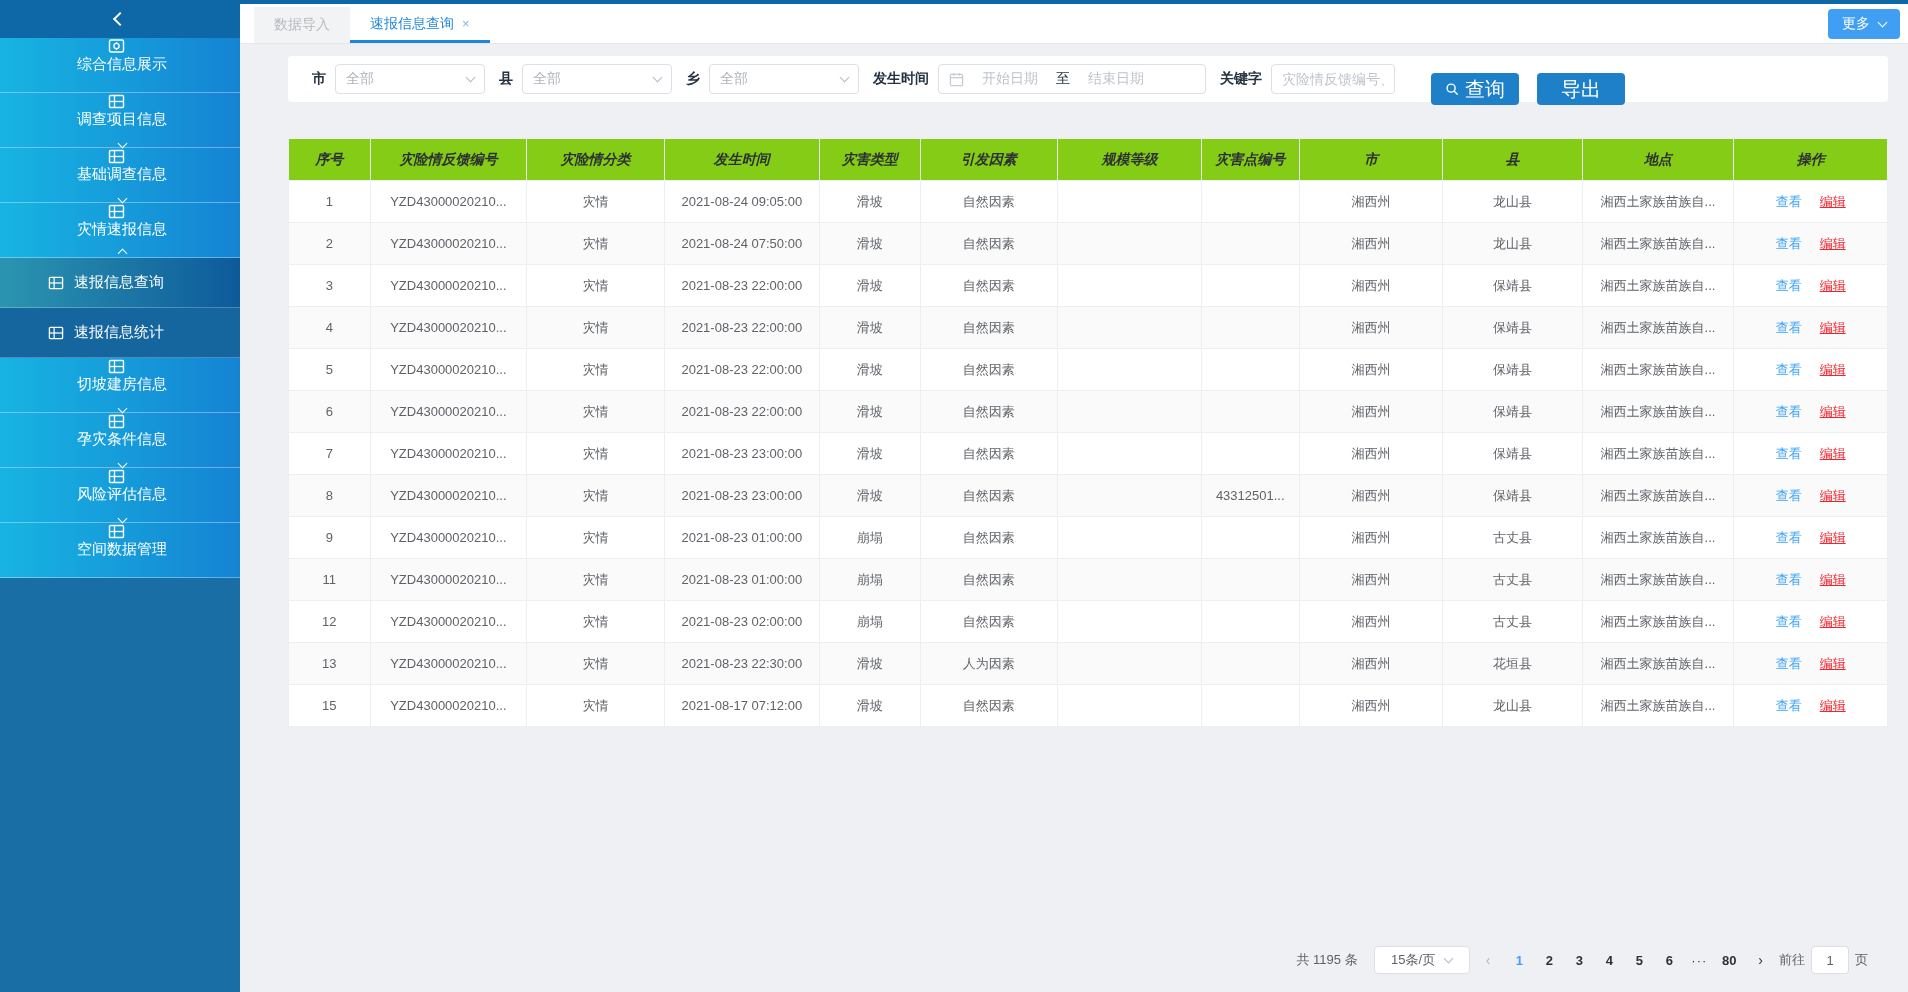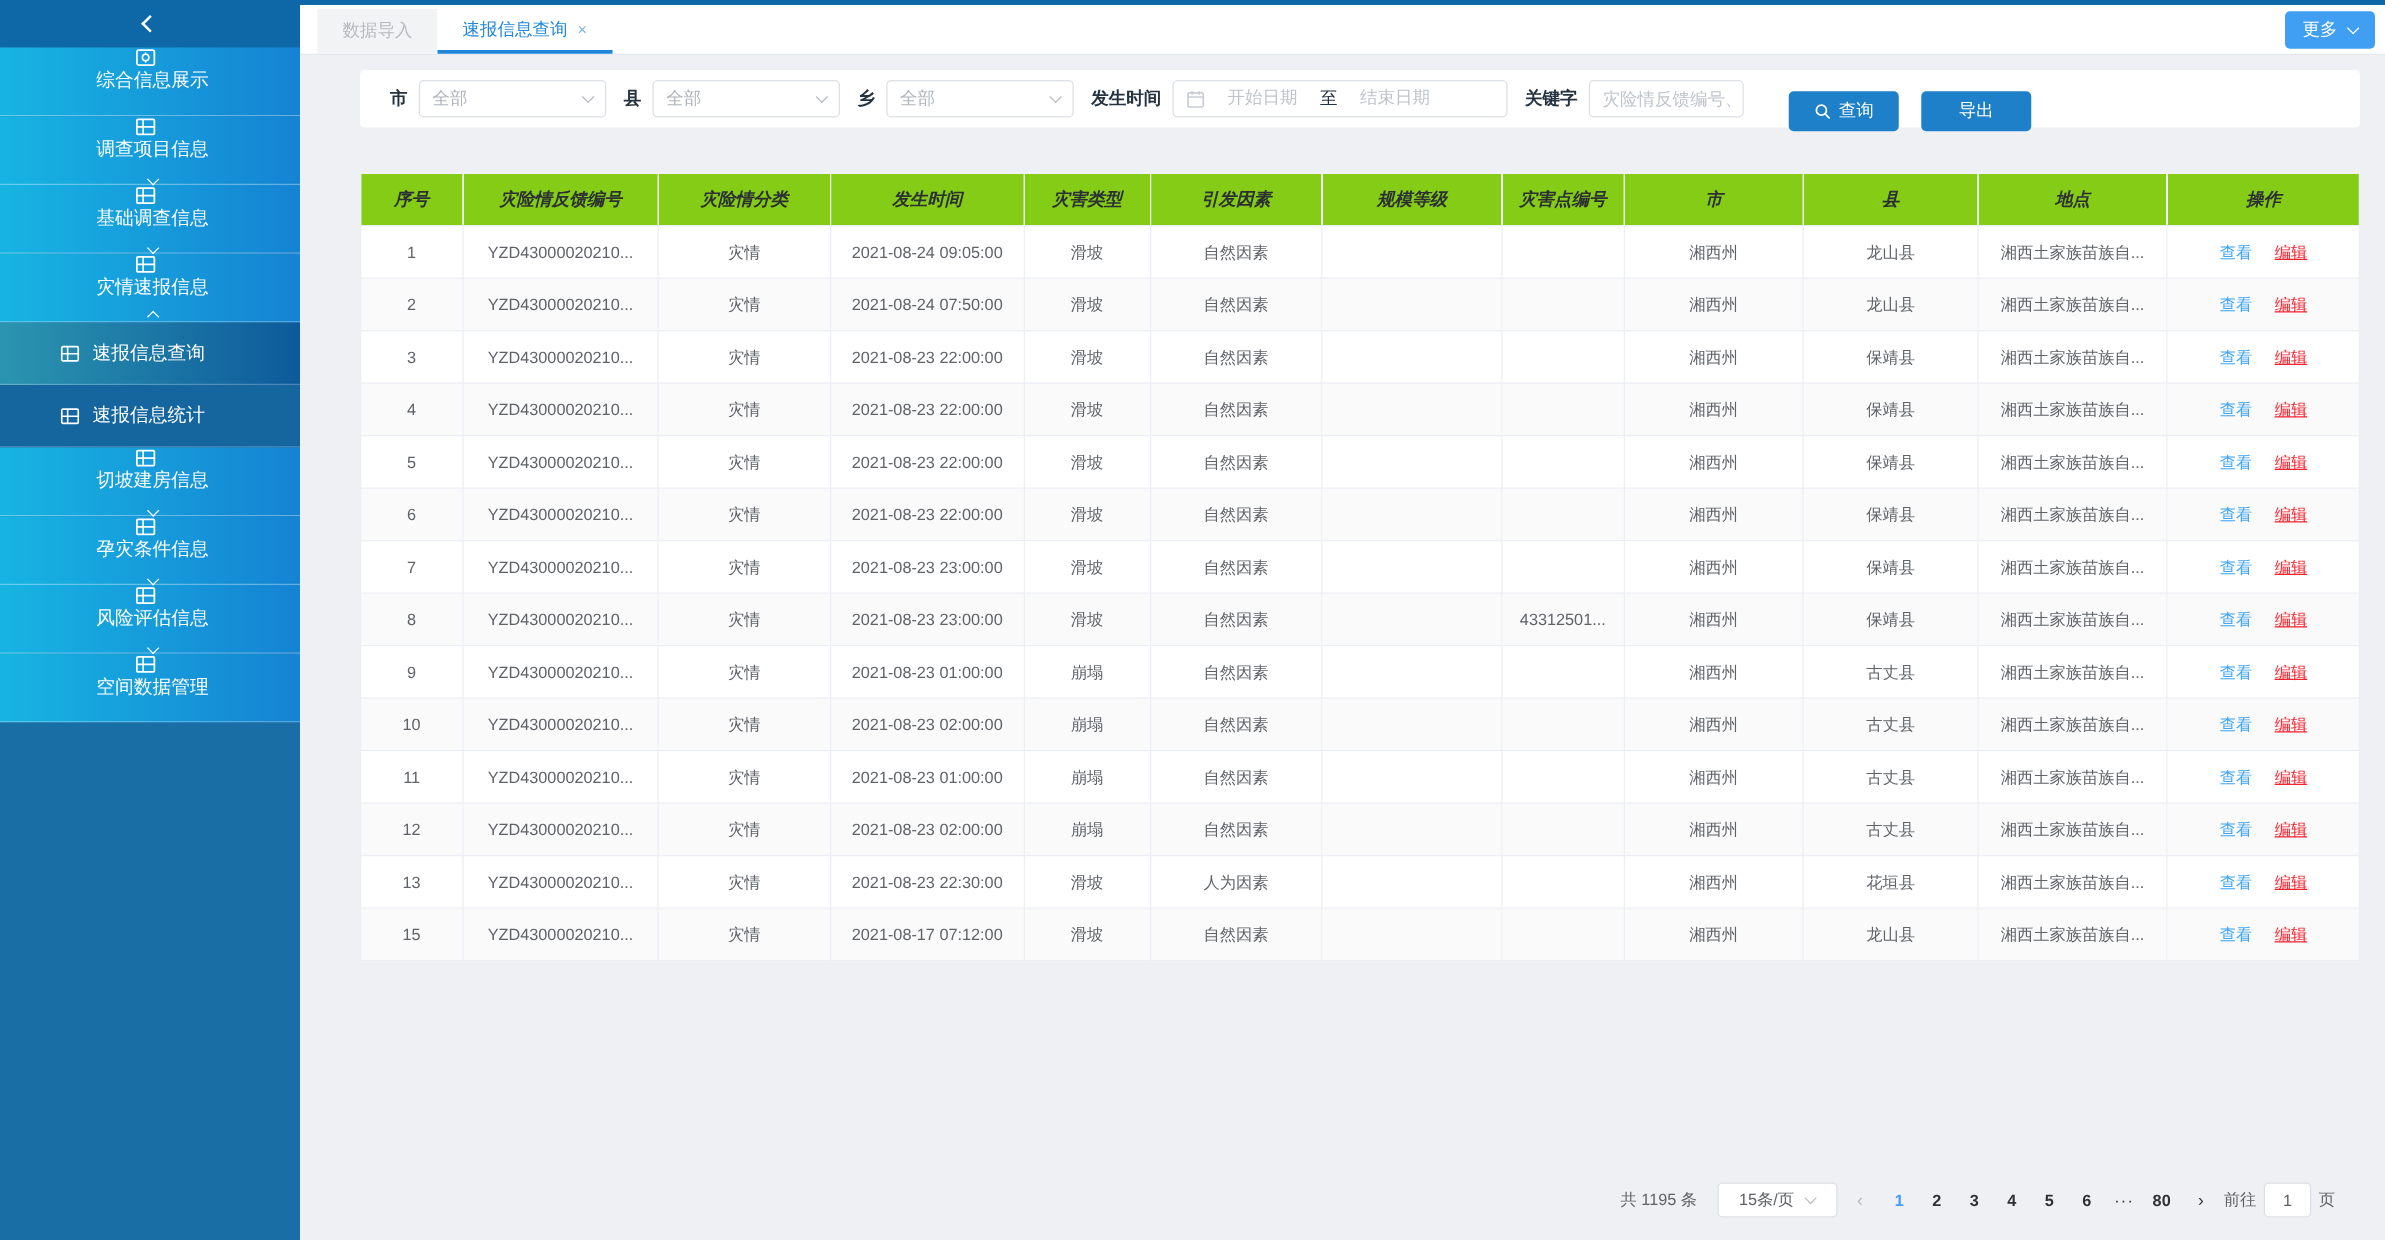--- a/index.html
+++ b/index.html
@@ -49,21 +49,21 @@
   .chev.gray { border-color:#b6bac2; }
   .date-range { width:268px; height:30px; border:1px solid #dcdfe6; border-radius:4px; display:flex; align-items:center;
     padding:0 10px; margin-right:14px; background:#fff; }
   .date-range input { border:none; outline:none; width:84px; font-size:14px; color:#606266; text-align:center; font-family:Liberation Mono, monospace; background:transparent; }
   .date-range input::placeholder { color:#bfc4cc; }
   .date-range .to-label { font-size:14px; color:#253341; padding:0 4px; }
   .cal-icon { width:15px; height:15px; margin-right:4px; flex:none; }
   .keyword-input { width:124px; height:30px; border:1px solid #dcdfe6; border-radius:4px; padding:0 10px; font-size:14px;
     color:#606266; outline:none; font-family:inherit; margin-right:36px; }
   .keyword-input::placeholder { color:#bfc4cc; }
-  .btn-blue { height:32px; min-width:88px; background:#1e80c8; color:#fff; border:none; border-radius:4px; font-size:14px;
+  .btn-blue { height:32px; min-width:88px; background:#1e80c8; color:#fff; border:none; border-radius:4px; font-size:20px;
     display:flex; align-items:center; justify-content:center; gap:6px; cursor:pointer; font-family:Liberation Serif, serif;margin-top:20px; }
   .btn-export { margin-left:18px; }
 
   
   .table-card { width:1600px; margin-top:36px; background:#fff; }
   table { width:100%; border-collapse:collapse; table-layout:fixed; }
   th, td { border:1px solid #ebeef5; text-align:center; overflow:hidden; white-space:nowrap; }
   th { height:42px; font-size:14px; color:#2d3033; font-weight:bold; background:#84cc16;font-style:italic; }
   td { height:42px; font-size:13px; color:#5f6368; }
   tbody tr:nth-child(even) { background:#fafafa; }
@@ -407,34 +407,20 @@
               <td>崩塌</td>
               <td>自然因素</td>
               <td></td>
               <td></td>
               <td>湘西州</td>
               <td>古丈县</td>
               <td>湘西土家族苗族自...</td>
               <td><span class="op-link op-view">查看</span><span class="op-link op-edit">编辑</span></td>
             </tr>
             <tr>
-              <td>10</td>
-              <td>YZD43000020210...</td>
-              <td>灾情</td>
-              <td>2021-08-23 02:00:00</td>
-              <td>崩塌</td>
-              <td>自然因素</td>
-              <td></td>
-              <td></td>
-              <td>湘西州</td>
-              <td>古丈县</td>
-              <td>湘西土家族苗族自...</td>
-              <td><span class="op-link op-view">查看</span><span class="op-link op-edit">编辑</span></td>
-            </tr>
-            <tr>
               <td>11</td>
               <td>YZD43000020210...</td>
               <td>灾情</td>
               <td>2021-08-23 01:00:00</td>
               <td>崩塌</td>
               <td>自然因素</td>
               <td></td>
               <td></td>
               <td>湘西州</td>
               <td>古丈县</td>

